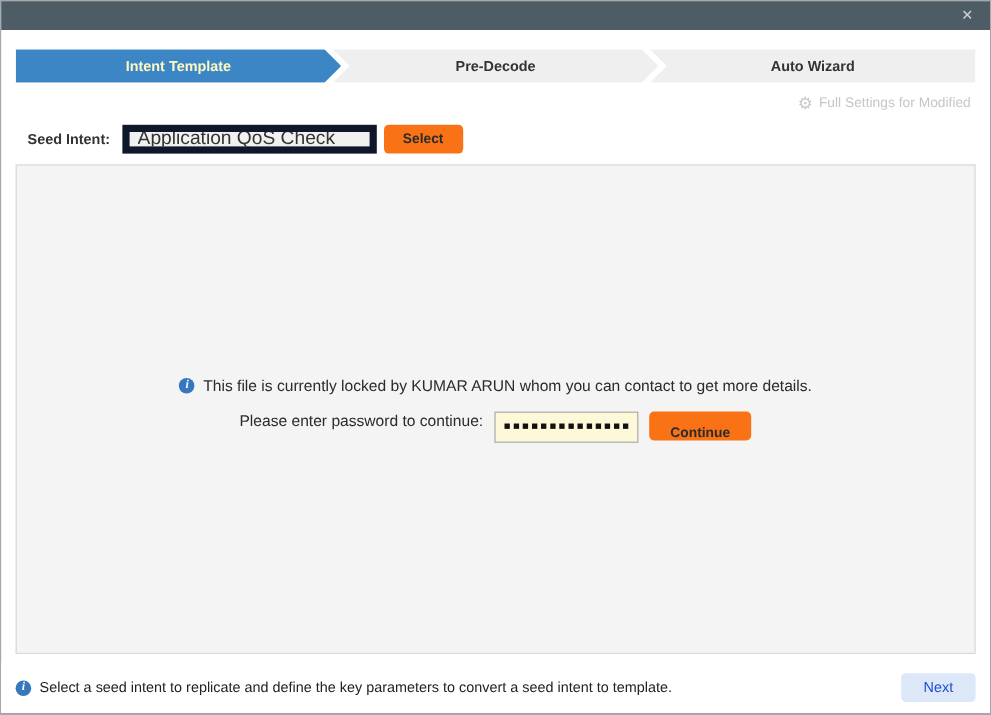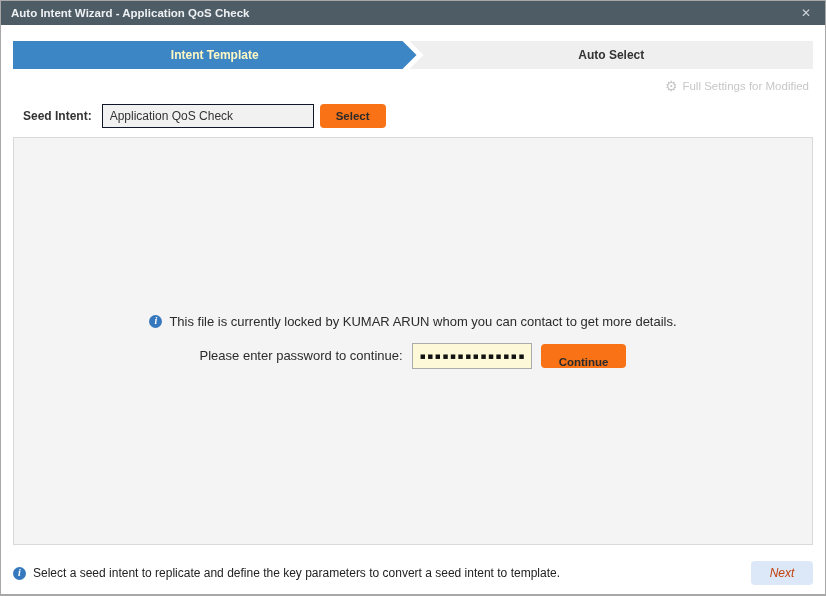--- a/index.html
+++ b/index.html
@@ -81,23 +81,23 @@
     margin-top: 4px;
     height: 26px; flex: 0 0 26px;
     display: flex; align-items: center;
     padding-left: 10px;
     font-size: 12px; color: #333333;
   }
   .seed-row label { margin-right: 10px; font-weight: bold; }
   .seed-input {
     width: 212px; height: 24px;
     background: #f1f1f1;
-    border: 1px solid #0f172a;
-    font-family: "Liberation Sans", sans-serif;
-    font-size: 12px; color: #333333;
+    border: 6px solid #0f172a;
+    font-family: "Liberation Sans", sans-serif;
+    font-size: 16px; color: #333333;
     padding: 0 7px;
   }
   .btn-orange {
     height: 24px;
     background: #f97316;
     border: none; border-radius: 4px;
     font-family: "Liberation Sans", sans-serif;
     font-size: 11.5px; font-weight: bold; color: #2b2b2b;
     padding: 0 16px;
     cursor: pointer;
@@ -126,21 +126,21 @@
     border-radius: 50%;
     background: #3678bd; color: #ffffff;
     font-family: "Liberation Serif", serif;
     font-size: 10px; font-weight: bold; font-style: italic;
     display: inline-flex; align-items: center; justify-content: center;
     margin-right: 7px;
     line-height: 1;
   }
   .password-row {
     margin-top: 14px;
-    display: flex; align-items: center;
+    display: flex; align-items: flex-start;
     font-size: 13px; color: #2b2b2b;
   }
   .password-row label { margin-right: 9px; }
   .password-input {
     width: 120px; height: 26px;
     background: #fdf8d7;
     border: 1px solid #ababab;
     font-family: "DejaVu Sans", sans-serif;
     font-size: 9px; font-weight: bold; letter-spacing: 1.5px; color: #111111;
     padding: 0 7px;
@@ -154,44 +154,45 @@
     background: #ffffff;
     font-size: 12px; color: #222222;
   }
   .footer .hint { display: flex; align-items: center; }
   .btn-next {
     margin-left: auto;
     height: 24px; min-width: 62px;
     background: #dce8f7;
     border: none; border-radius: 4px;
     font-family: "Liberation Sans", sans-serif;
-    font-size: 12px; color: #c2410c;
+    font-size: 12px; color: #1d4ed8;
     padding: 0 16px;
     cursor: pointer;
-    font-style: italic;
   }
 </style>
 </head>
 <body>
 
 <div class="window">
 
   <div class="titlebar">
-    <span>Auto Intent Wizard - Application QoS Check</span>
     <span class="close">✕</span>
   </div>
 
   <div class="content">
 
     <div class="steps">
       <div class="step active">
         <span>Intent Template</span>
       </div>
+      <div class="step mid">
+        <span>Pre-Decode</span>
+      </div>
       <div class="step last">
-        <span>Auto Select</span>
+        <span>Auto Wizard</span>
       </div>
     </div>
 
     <div class="settings-row">
       <span class="gear">⚙</span>
       <span>Full Settings for Modified</span>
     </div>
 
     <div class="seed-row">
       <label>Seed Intent:</label>

